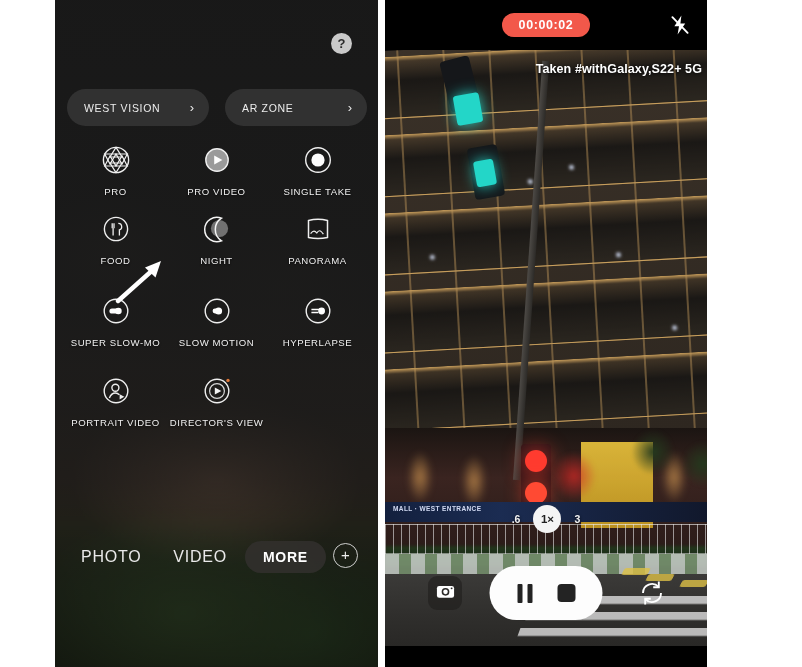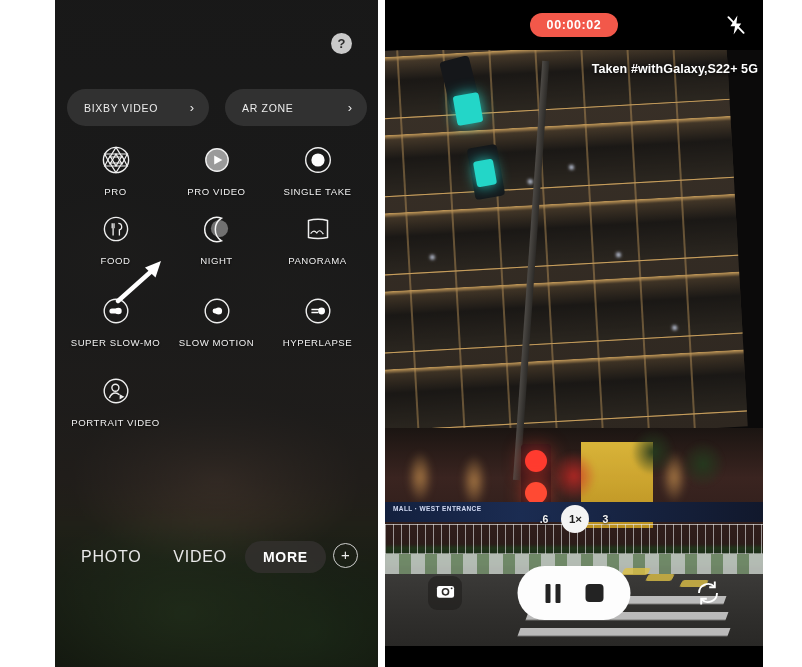--- a/index.html
+++ b/index.html
@@ -82,21 +82,21 @@
   .add-btn {
     position: absolute; right: 20px; top: 3px; width: 25px; height: 25px;
     border-radius: 50%; border: 1.3px solid rgba(235,235,235,.85);
     color: #ededed; font-size: 15px; line-height: 22px; text-align: center; font-weight: 300;
   }
 
   .pointer-arrow { position: absolute; left: 60px; top: 258px; width: 54px; height: 46px; }
 
   
   .phone-right {
-    position: absolute; left: 385px; top: 0; width: 378px; height: 667px;
+    position: absolute; left: 385px; top: 0; width: 322px; height: 667px;
     overflow: hidden; background: #000;
   }
   .topbar-right {
     position: absolute; left: 0; top: 0; width: 100%; height: 50px; background: #000;
     display: flex; align-items: center; justify-content: center;
   }
   .rec-pill {
     background: #f2584a; color: #ffffff; font-size: 12.5px; font-weight: bold;
     letter-spacing: .6px; padding: 5px 17px; border-radius: 13px;
   }
@@ -208,21 +208,21 @@
     <div class="bg-left"></div>
     <div class="sheet-scrim"></div>
     <div class="bottombar-scrim"></div>
 
     <div class="help-btn">
       <span>?</span>
     </div>
 
     <div class="pill-row">
       <div class="pill">
-        <span class="pill-label">BIXBY VIDEO</span>
+        <span class="pill-label">WEST VISION</span>
         <span class="chev">›</span>
       </div>
       <div class="pill">
         <span class="pill-label">AR ZONE</span>
         <span class="chev">›</span>
       </div>
     </div>
 
     <div class="mode-grid">
 
@@ -329,20 +329,31 @@
         <div class="mode-cell">
           <span class="mode-icon">
             <svg viewBox="0 0 34 34" fill="none" stroke="#efefef" stroke-width="1.4">
               <circle cx="17" cy="17" r="11.8"></circle>
               <circle cx="16.4" cy="13.8" r="3.5"></circle>
               <path d="M10.4 24 c1.4 -3.6 4 -5 6 -5 c1.4 0 2.8 .6 4 1.8"></path>
               <path d="M20.6 20.2 L25.4 22.8 L20.6 25.4 Z" fill="#efefef" stroke="none"></path>
             </svg>
           </span>
           <span class="mode-label">PORTRAIT VIDEO</span>
+        </div>
+        <div class="mode-cell">
+          <span class="mode-icon">
+            <svg viewBox="0 0 34 34">
+              <circle cx="17" cy="17" r="11.8" fill="none" stroke="#efefef" stroke-width="1.4"></circle>
+              <circle cx="17" cy="17" r="7.4" fill="none" stroke="#d8d8d8" stroke-width="1.2"></circle>
+              <path d="M14.8 13.4 L21.4 17 L14.8 20.6 Z" fill="#f2f2f2"></path>
+              <circle cx="28" cy="6.4" r="1.7" fill="#e2793a"></circle>
+            </svg>
+          </span>
+          <span class="mode-label">DIRECTOR'S VIEW</span>
         </div>
         <div class="mode-cell"></div>
       </div>
     </div>
 
     <span class="pointer-arrow">
       <svg viewBox="0 0 54 46">
         <path d="M3 43 L40 10" stroke="#ffffff" stroke-width="4.4" stroke-linecap="round"></path>
         <path d="M46 3 L30 9.5 L40.5 19.5 Z" fill="#ffffff"></path>
       </svg>

